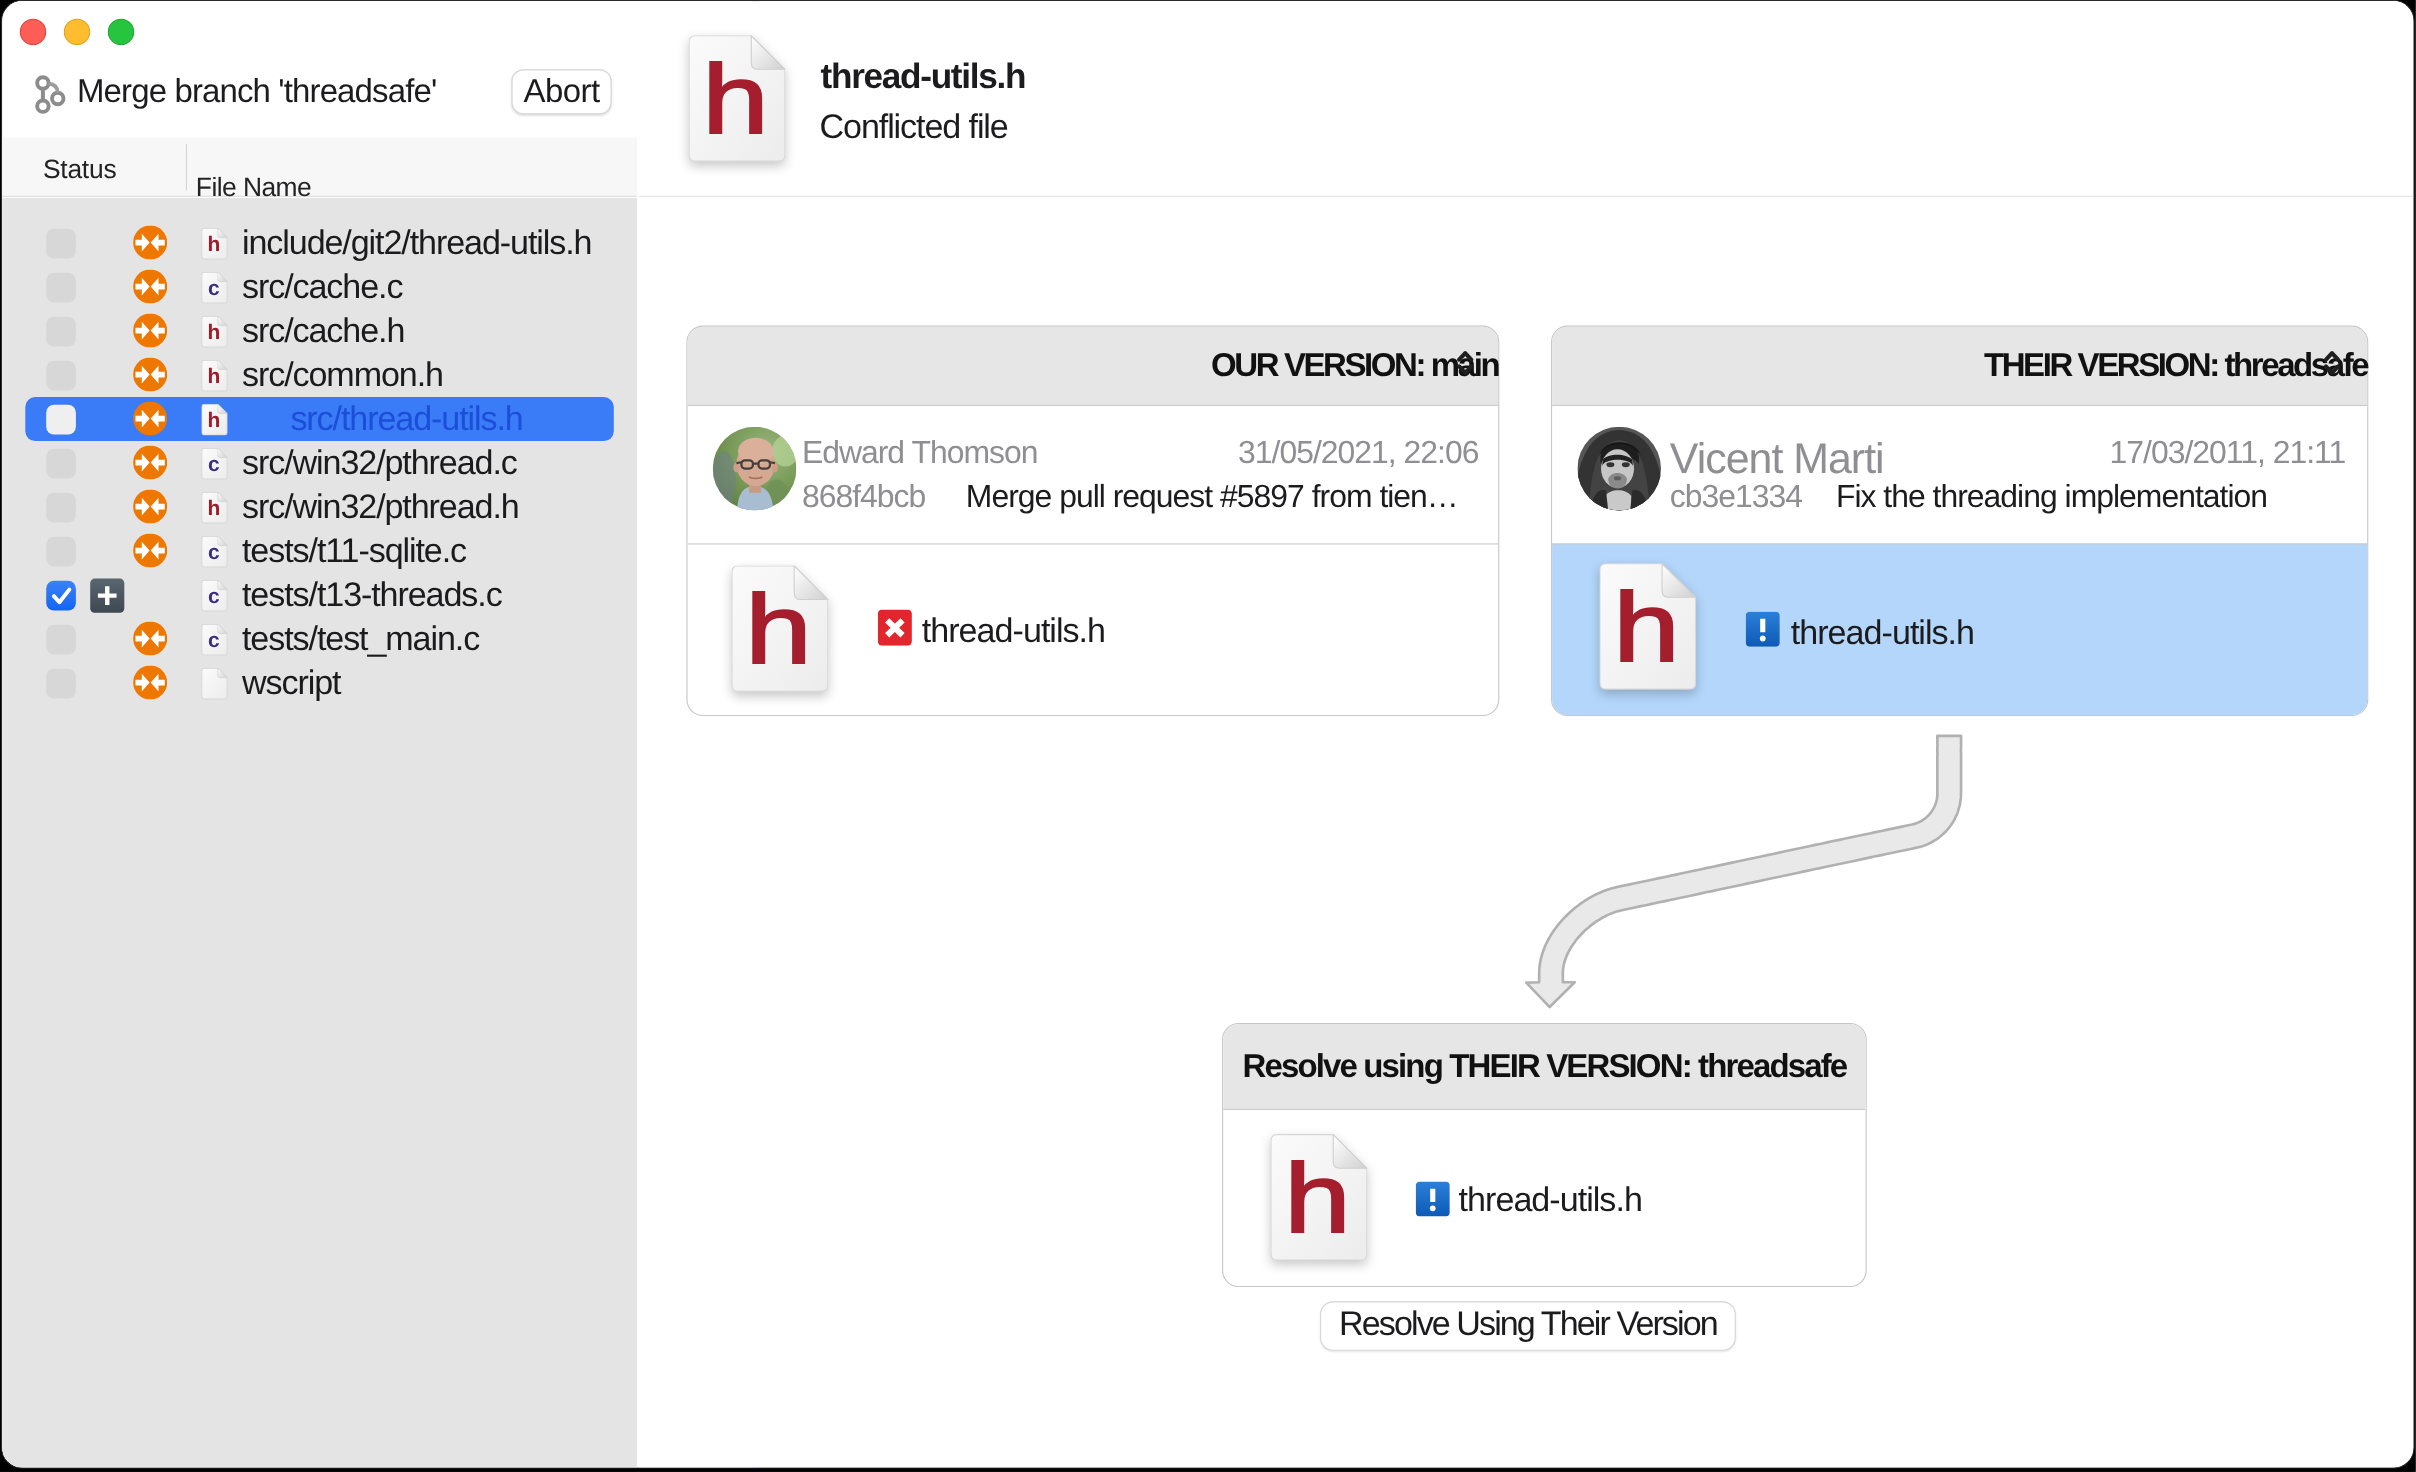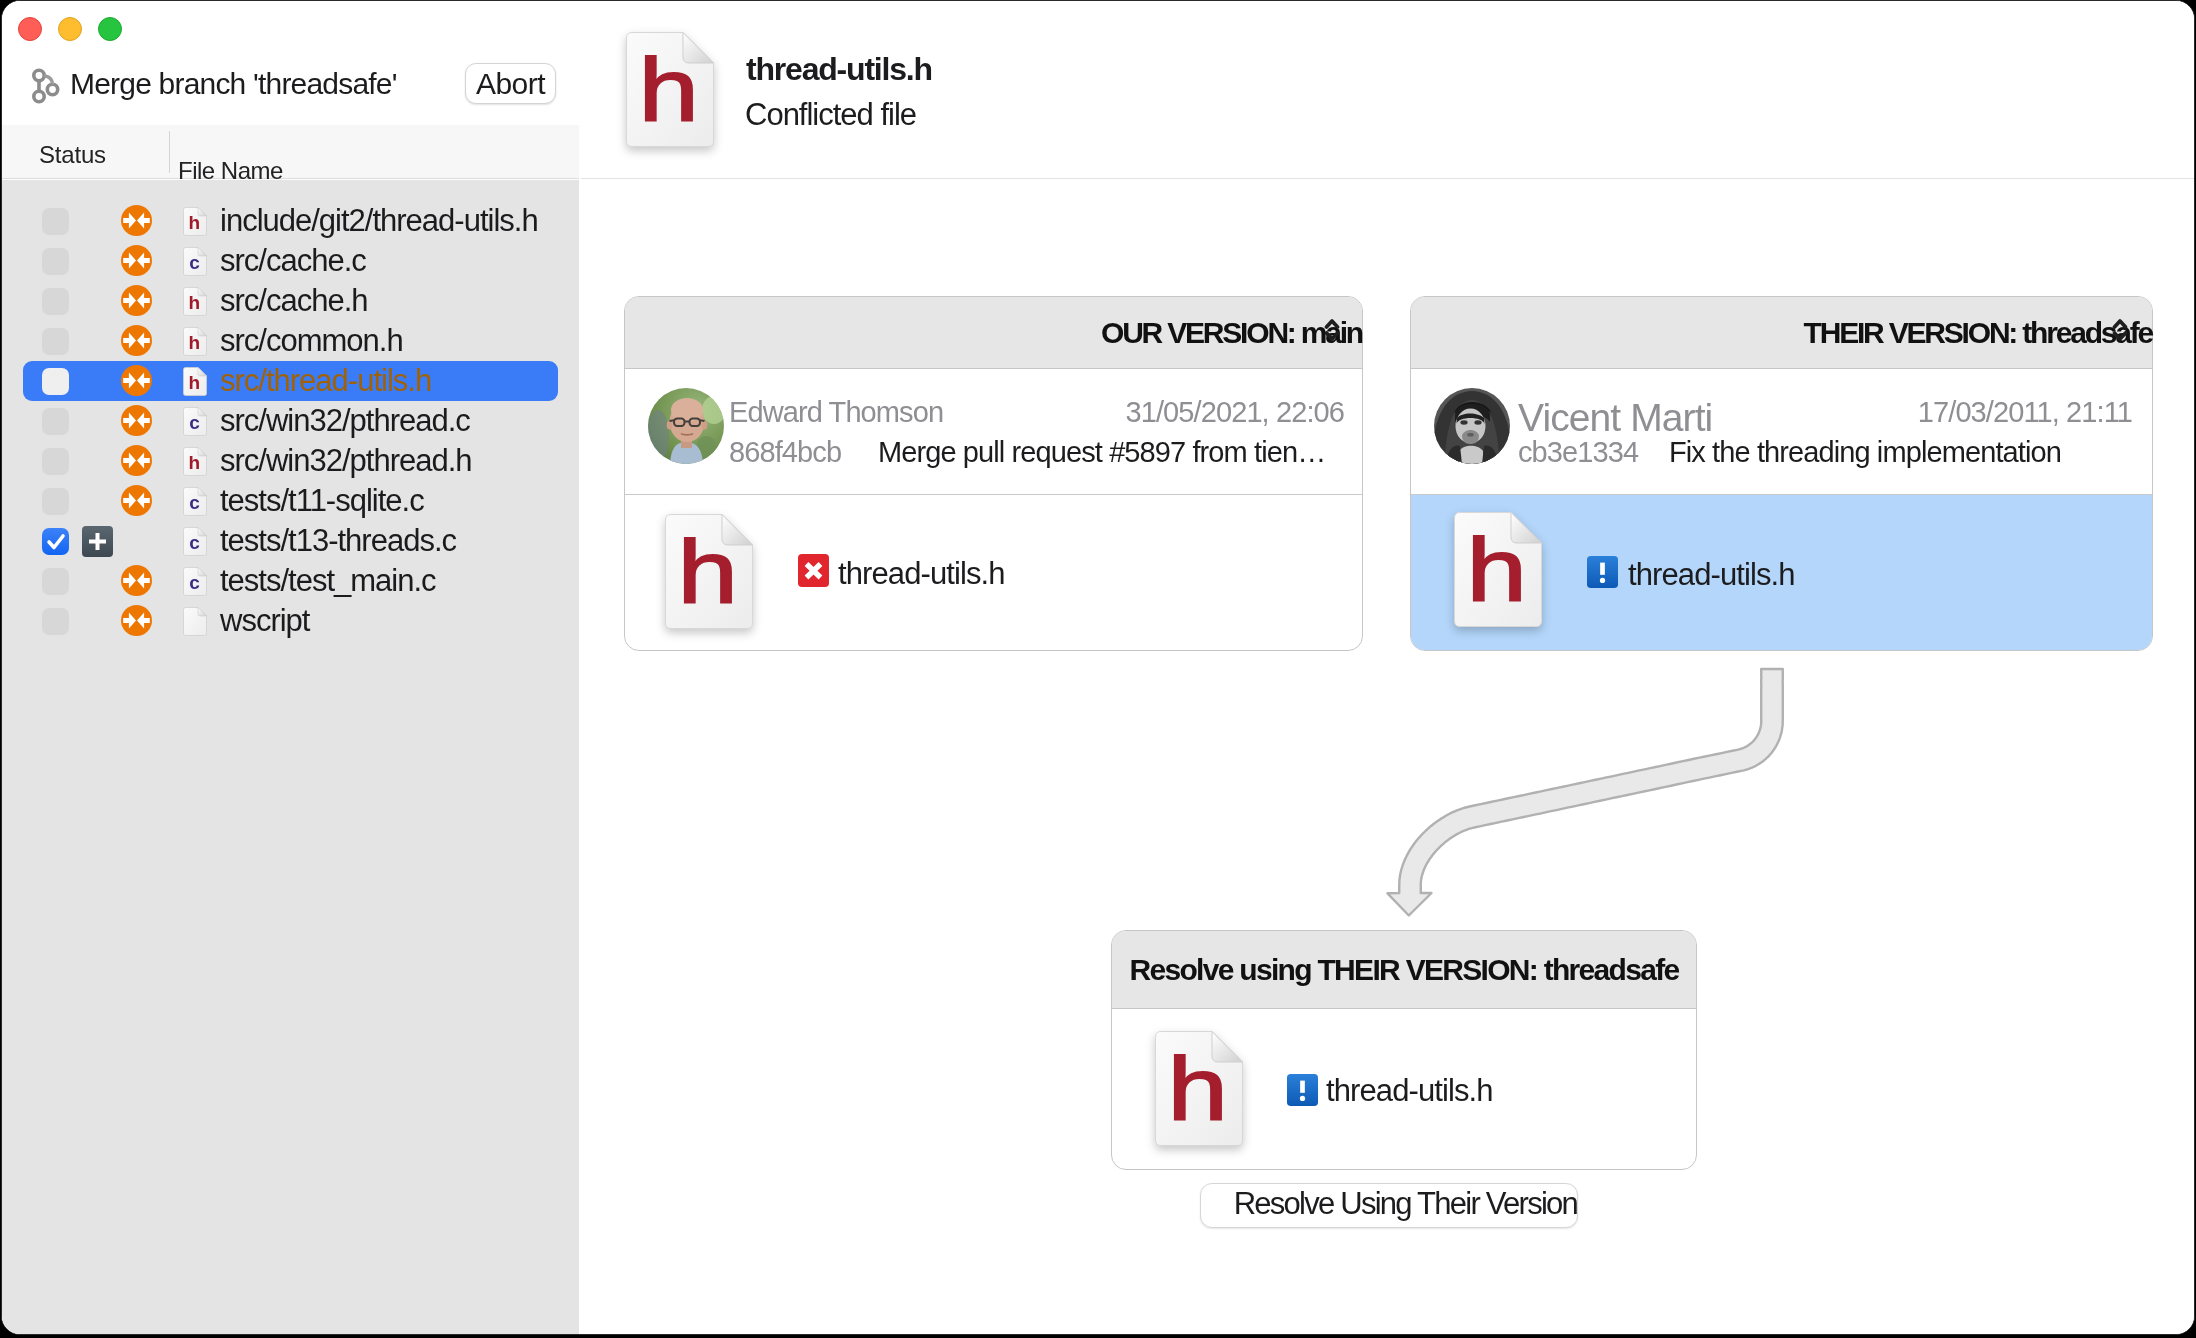--- a/index.html
+++ b/index.html
@@ -17,21 +17,21 @@
   #list { position:absolute; left:0; top:179px; width:577px; bottom:0; background:#e4e4e4; }
   .row { position:absolute; left:0; width:577px; height:40px; }
   .sel { position:absolute; left:21px; top:0; width:535px; height:40px; background:#3a7cf7; border-radius:9px; }
   .cb { position:absolute; left:40px; top:7px; width:27px; height:27px; border-radius:7px; background:#d7d7d7; }
   .cb.on { background:linear-gradient(#3c82f8,#1265f2); }
   .cb.white { background:#efefef; }
   .conf { position:absolute; left:119px; top:4px; }
   .plus { position:absolute; left:80px; top:5px; width:31px; height:31px; border-radius:4px; background:linear-gradient(#5b6770,#3d4851); }
   .doc { position:absolute; left:181px; top:6px; }
   .fn { position:absolute; left:218px; top:0; height:40px; line-height:40px; font-size:31px; letter-spacing:-1px; color:#1b1b1d; white-space:nowrap; }
-  .fn.w { color:#a16207; }
+  .fn.w { color:#1d4ed8;margin-left:44px; }
 
   
   #main { position:absolute; left:579px; top:0; right:0; height:100%; background:#fff; }
   .panel { position:absolute; border:1px solid #c6c6c6; border-radius:15px; background:#fff; }
   .phdr { position:absolute; white-space:nowrap; left:0; top:0; right:0; height:72px; background:#e6e6e6; border-bottom:1px solid #c6c6c6;
           border-radius:14px 14px 0 0; font-size:30px; font-weight:bold; color:#111; line-height:72px; letter-spacing:-2.2px;text-align:right; }
   .gray { color:#8e8e93; }
   .t31 { font-size:31px; letter-spacing:-0.9px; color:#1c1c1e; }
   .shadow { filter:drop-shadow(0px 4px 5px rgba(0,0,0,0.22)); }
 </style>
@@ -365,15 +365,15 @@
         <path d="M57,0.5 L87.5,31 H63 q-6,0 -6,-6 Z" fill="url(#foldg)" stroke="#cfcfcf"></path>
         <text x="0" y="0" transform="translate(12.5,89) scale(1.22,1)" font-size="89" fill="#a41e2d" stroke="#a41e2d" stroke-width="1.8" font-family="Liberation Sans, sans-serif">h</text>
       </svg>
       <svg class="abs" style="left:175px; top:143px;" width="31" height="32" viewBox="0 0 33 34">
         <rect width="33" height="34" rx="4" fill="url(#bluebg)"></rect>
         <path d="M16.5,7 v13" stroke="#fff" stroke-width="5"></path>
         <circle cx="16.5" cy="26" r="2.8" fill="#fff"></circle>
       </svg>
       <div class="abs t31" style="left:214px; top:142px;">thread-utils.h</div>
     </div>
-    <div class="abs" style="left:619px; top:1182px; width:378px; height:45px; background:#fff; border:1px solid #d6d6d6; border-radius:12px; box-shadow:0 1px 2px rgba(0,0,0,0.1); font-size:31px; letter-spacing:-1.75px; color:#1c1c1e; text-align:right; line-height:40px;">Resolve Using Their Version</div>
+    <div class="abs" style="left:619px; top:1182px; width:378px; height:45px; background:#fff; border:1px solid #d6d6d6; border-radius:12px; box-shadow:0 1px 2px rgba(0,0,0,0.1); font-size:31px; letter-spacing:-1.75px; color:#1c1c1e; text-align:center; line-height:40px;">Resolve Using Their Version</div>
   </div>
 </div>
 
 </body></html>

